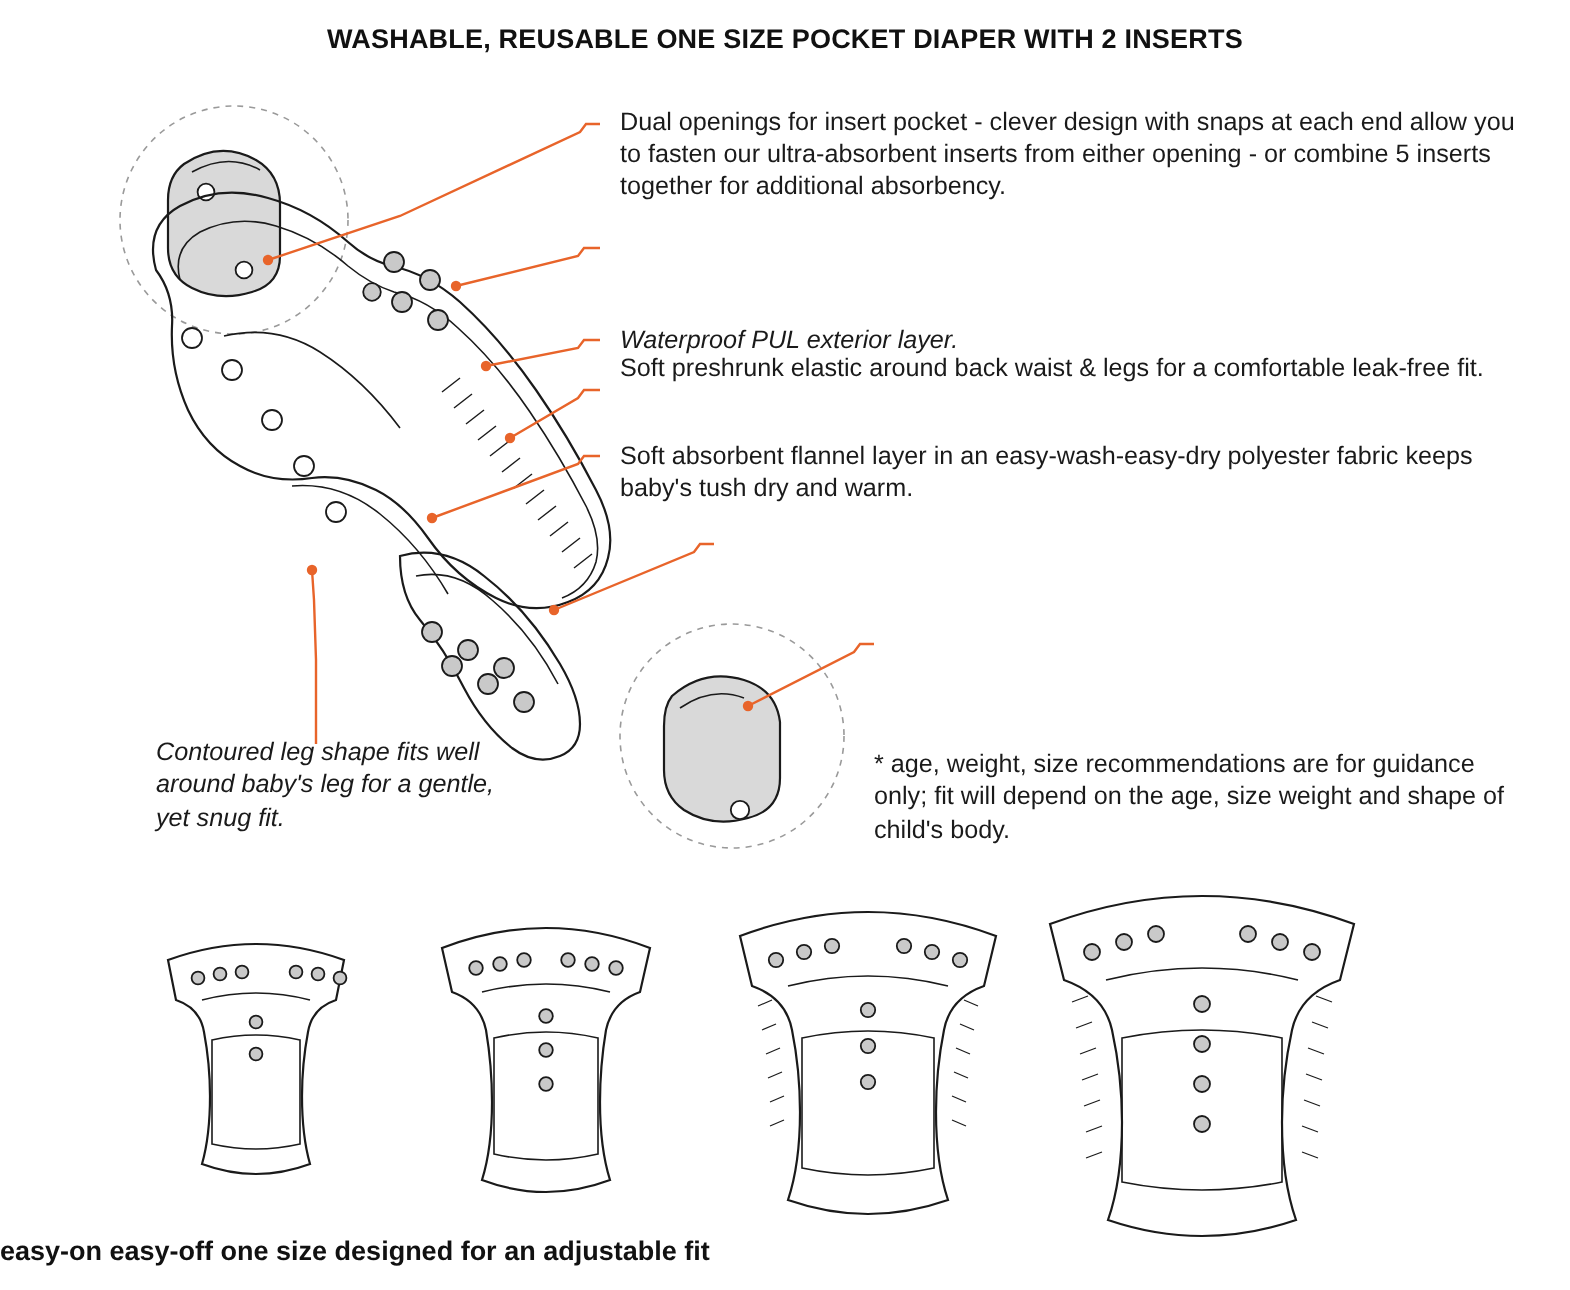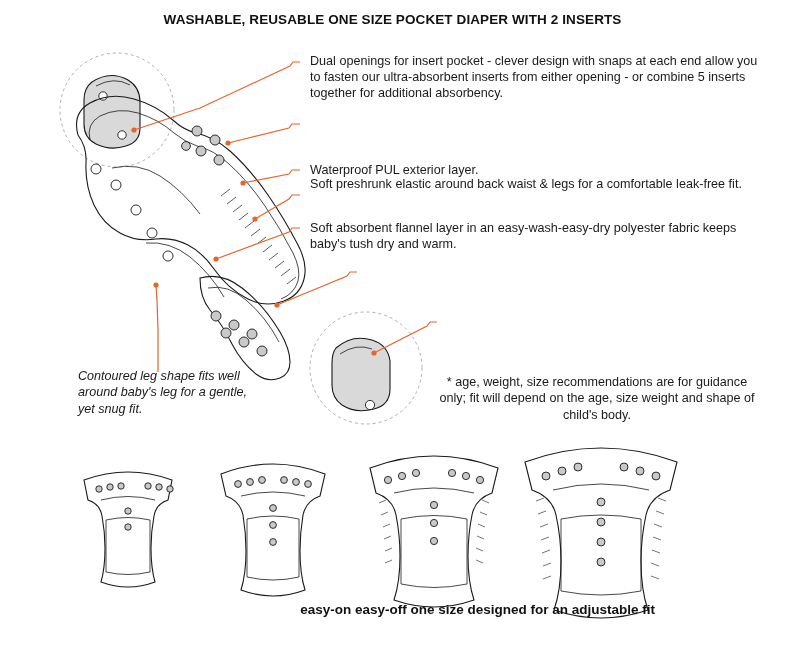--- a/index.html
+++ b/index.html
@@ -23,24 +23,24 @@
     left: 0;
     width: 785px;
     text-align: center;
     font-size: 13.5px;
     font-weight: bold;
     letter-spacing: 0.1px;
     color: #111111;
   }
   .footer {
     position: absolute;
-    bottom: 28px;
+    bottom: 12px;
     left: 0;
     width: 655px;
-    text-align: right;
+    text-align: left;
     font-size: 13.5px;
     font-weight: bold;
     color: #111111;
   }
   .callout {
     position: absolute;
     font-size: 12.6px;
     line-height: 1.28;
     color: #1a1a1a;
   }
@@ -293,27 +293,27 @@
         <circle class="snapg" cx="601" cy="522" r="4"></circle>
         <circle class="snapg" cx="601" cy="542" r="4"></circle>
         <circle class="snapg" cx="601" cy="562" r="4"></circle>
       </g>
     </g>
   </svg>
 
   <div class="callout" style="top:53px; left:310px; width:452px;">Dual openings for insert pocket - clever design with snaps at each end allow you to fasten our ultra-absorbent inserts from either opening - or combine 5 inserts together for additional absorbency.</div>
 
 
-  <div class="callout" style="top:162px; left:310px; width:452px;">Waterproof PUL exterior layer.</div>
+  <div class="callout" style="top:162px; left:310px; width:452px;font-style:italic;">Waterproof PUL exterior layer.</div>
 
   <div class="callout" style="top:176px; left:310px; width:440px;">Soft preshrunk elastic around back waist &amp; legs for a comfortable leak-free fit.</div>
 
   <div class="callout" style="top:220px; left:310px; width:448px;">Soft absorbent flannel layer in an easy-wash-easy-dry polyester fabric keeps baby's tush dry and warm.</div>
 
 
 
   <div class="note" style="top:368px; left:78px; width:180px; font-style:italic;">Contoured leg shape fits well around baby's leg for a gentle, yet snug fit.</div>
 
-  <div class="note" style="top:374px; left:437px; width:320px;text-align:center;">* age, weight, size recommendations are for guidance only; fit will depend on the age, size weight and shape of child's body.</div>
+  <div class="note" style="top:374px; left:437px; width:320px;">* age, weight, size recommendations are for guidance only; fit will depend on the age, size weight and shape of child's body.</div>
 
   <div class="footer">easy-on easy-off one size designed for an adjustable fit</div>
 
 </div>
 
 </body></html>

